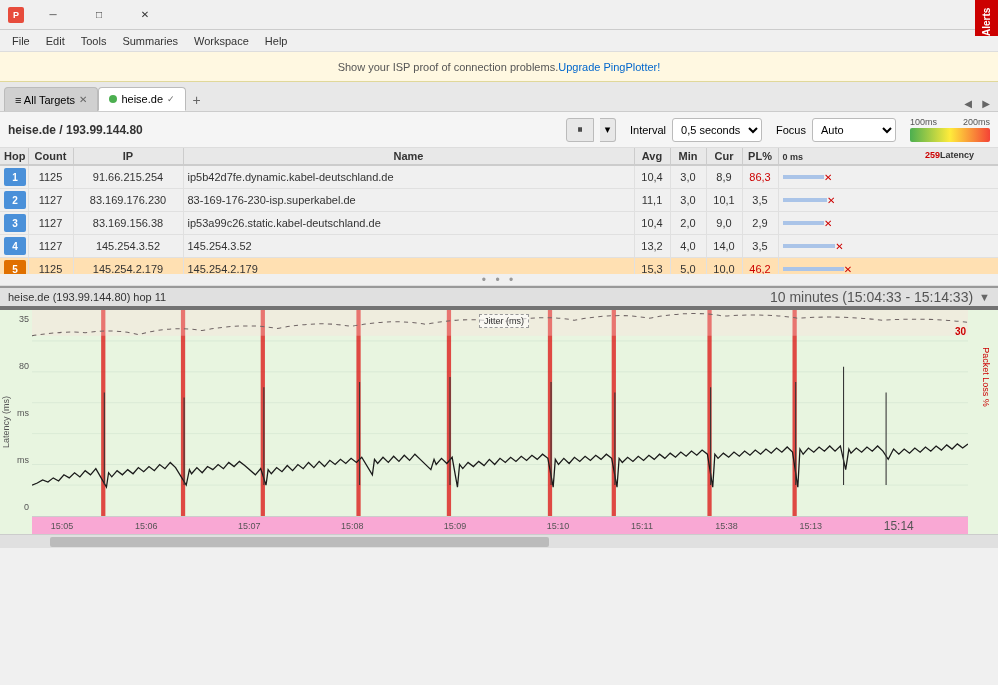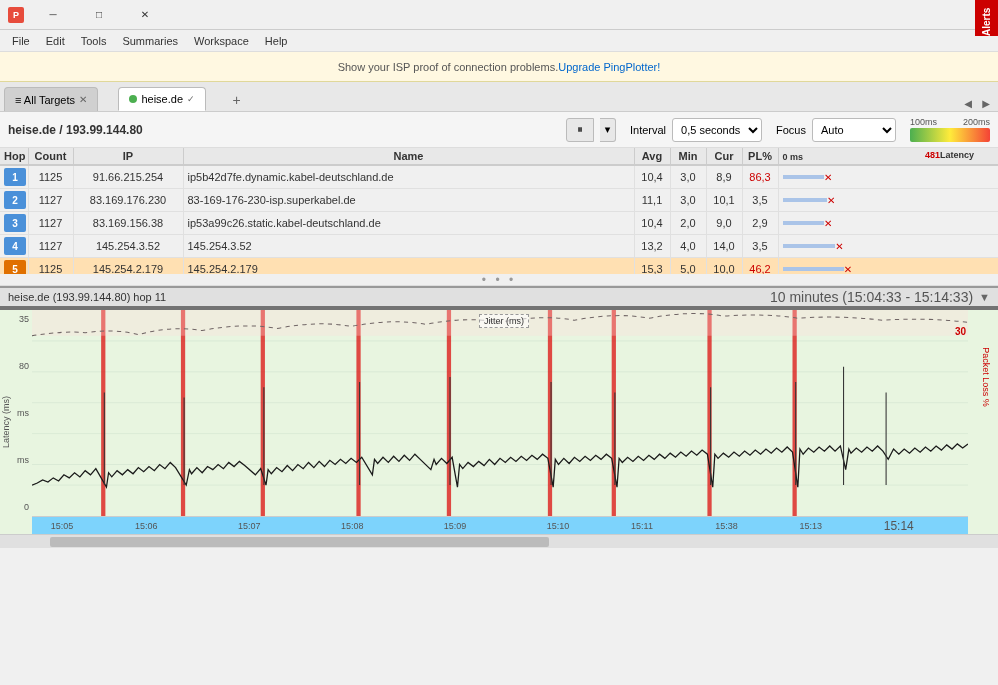--- a/index.html
+++ b/index.html
@@ -15,21 +15,21 @@
     
     #menubar { background: #f0f0f0; height: 22px; display: flex; align-items: center; padding: 0 4px; border-bottom: 1px solid #ddd; }
     .menu-item { padding: 2px 8px; cursor: pointer; font-size: 11px; color: #333; }
 
     
     #banner { background: #fff8e1; height: 30px; display: flex; align-items: center; justify-content: center; font-size: 11px; color: #555; border-bottom: 1px solid #e0d89a; }
     #banner a { color: #0066cc; text-decoration: none; }
 
     
     #tabbar { background: #e8e8e8; height: 30px; display: flex; align-items: flex-end; padding: 0 4px; border-bottom: 1px solid #ccc; position: relative; }
-    .tab { display: flex; align-items: center; height: 24px; padding: 0 10px; background: #d0d0d0; border: 1px solid #bbb; border-bottom: none; border-radius: 4px 4px 0 0; cursor: pointer; margin-right: 20px; font-size: 11px; gap: 4px; }
+    .tab { display: flex; align-items: center; height: 24px; padding: 0 10px; background: #d0d0d0; border: 1px solid #bbb; border-bottom: none; border-radius: 4px 4px 0 0; cursor: pointer; margin-right: 0; font-size: 11px; gap: 4px; }
     .tab.active { background: #fff; border-bottom: 1px solid #fff; z-index: 1; }
     .tab .tab-close { color: #666; font-size: 10px; cursor: pointer; }
     .tab .tab-icon { width: 8px; height: 8px; background: #4caf50; border-radius: 50%; }
     .tab-add { width: 22px; height: 22px; display: flex; align-items: center; justify-content: center; cursor: pointer; font-size: 14px; color: #666; }
     .tab-nav { margin-left: auto; display: flex; gap: 2px; }
     .tab-nav-btn { width: 16px; height: 16px; display: flex; align-items: center; justify-content: center; cursor: pointer; color: #666; font-size: 10px; }
 
     
     #toolbar { background: #f5f5f5; height: 36px; display: flex; align-items: center; padding: 0 8px; gap: 6px; border-bottom: 1px solid #ddd; }
     #toolbar .target-label { font-size: 12px; font-weight: bold; color: #333; margin-right: 10px; }
@@ -151,21 +151,21 @@
           <th style="width:45px;">Count</th>
           <th style="width:110px;">IP</th>
           <th>Name</th>
           <th style="width:36px;">Avg</th>
           <th style="width:36px;">Min</th>
           <th style="width:36px;">Cur</th>
           <th style="width:36px;">PL%</th>
           <th style="width:220px;text-align:left;padding-left:4px;">
             <span style="font-size:9px;">0 ms</span>
             <span style="float:right;font-size:9px;margin-right:20px;">Latency</span>
-            <span style="float:right;font-size:9px;color:#cc0000;">481</span>
+            <span style="float:right;font-size:9px;color:#cc0000;">259</span>
           </th>
         </tr>
       </thead>
       <tbody id="table-body">
       <tr>
             <td><span class="hop-num" style="background: rgb(74, 144, 217);">1</span></td>
             <td>1125</td>
             <td>91.66.215.254</td>
             <td class="name">ip5b42d7fe.dynamic.kabel-deutschland.de</td>
             <td>10,4</td>
@@ -307,21 +307,21 @@
         <rect x="0" y="0" width="880" height="25" fill="rgba(255,220,220,0.3)"></rect>
 
       </svg>
 
       <div style="position:absolute;top:4px;left:48%;font-size:9px;color:#333;border:1px dashed #999;padding:1px 4px;background:rgba(255,255,255,0.6);">Jitter (ms)</div>
 
       <div style="position:absolute;right:32px;top:16px;font-size:10px;color:#cc0000;font-weight:bold;">30</div>
 
       <div style="position:absolute;right:-18px;top:30%;transform:translateY(-50%) rotate(90deg);font-size:9px;color:#cc0000;white-space:nowrap;">Packet Loss %</div>
 
-      <div style="position:absolute;bottom:0;left:32px;right:30px;height:18px;background:#7dd3fc;border-top:1px solid #ccc;display:flex;align-items:center;">
+      <div style="position:absolute;bottom:0;left:32px;right:30px;height:18px;background:#f9a8d4;border-top:1px solid #ccc;display:flex;align-items:center;">
         <span style="position:absolute;left:2%;font-size:9px;color:#555;">15:05</span>
         <span style="position:absolute;left:11%;font-size:9px;color:#555;">15:06</span>
         <span style="position:absolute;left:22%;font-size:9px;color:#555;">15:07</span>
         <span style="position:absolute;left:33%;font-size:9px;color:#555;">15:08</span>
         <span style="position:absolute;left:44%;font-size:9px;color:#555;">15:09</span>
         <span style="position:absolute;left:55%;font-size:9px;color:#555;">15:10</span>
         <span style="position:absolute;left:64%;font-size:9px;color:#555;">15:11</span>
         <span style="position:absolute;left:73%;font-size:9px;color:#555;">15:38</span>
         <span style="position:absolute;left:82%;font-size:9px;color:#555;">15:13</span>
         <span style="position:absolute;left:91%;font-size:12px;color:#555;">15:14</span>

